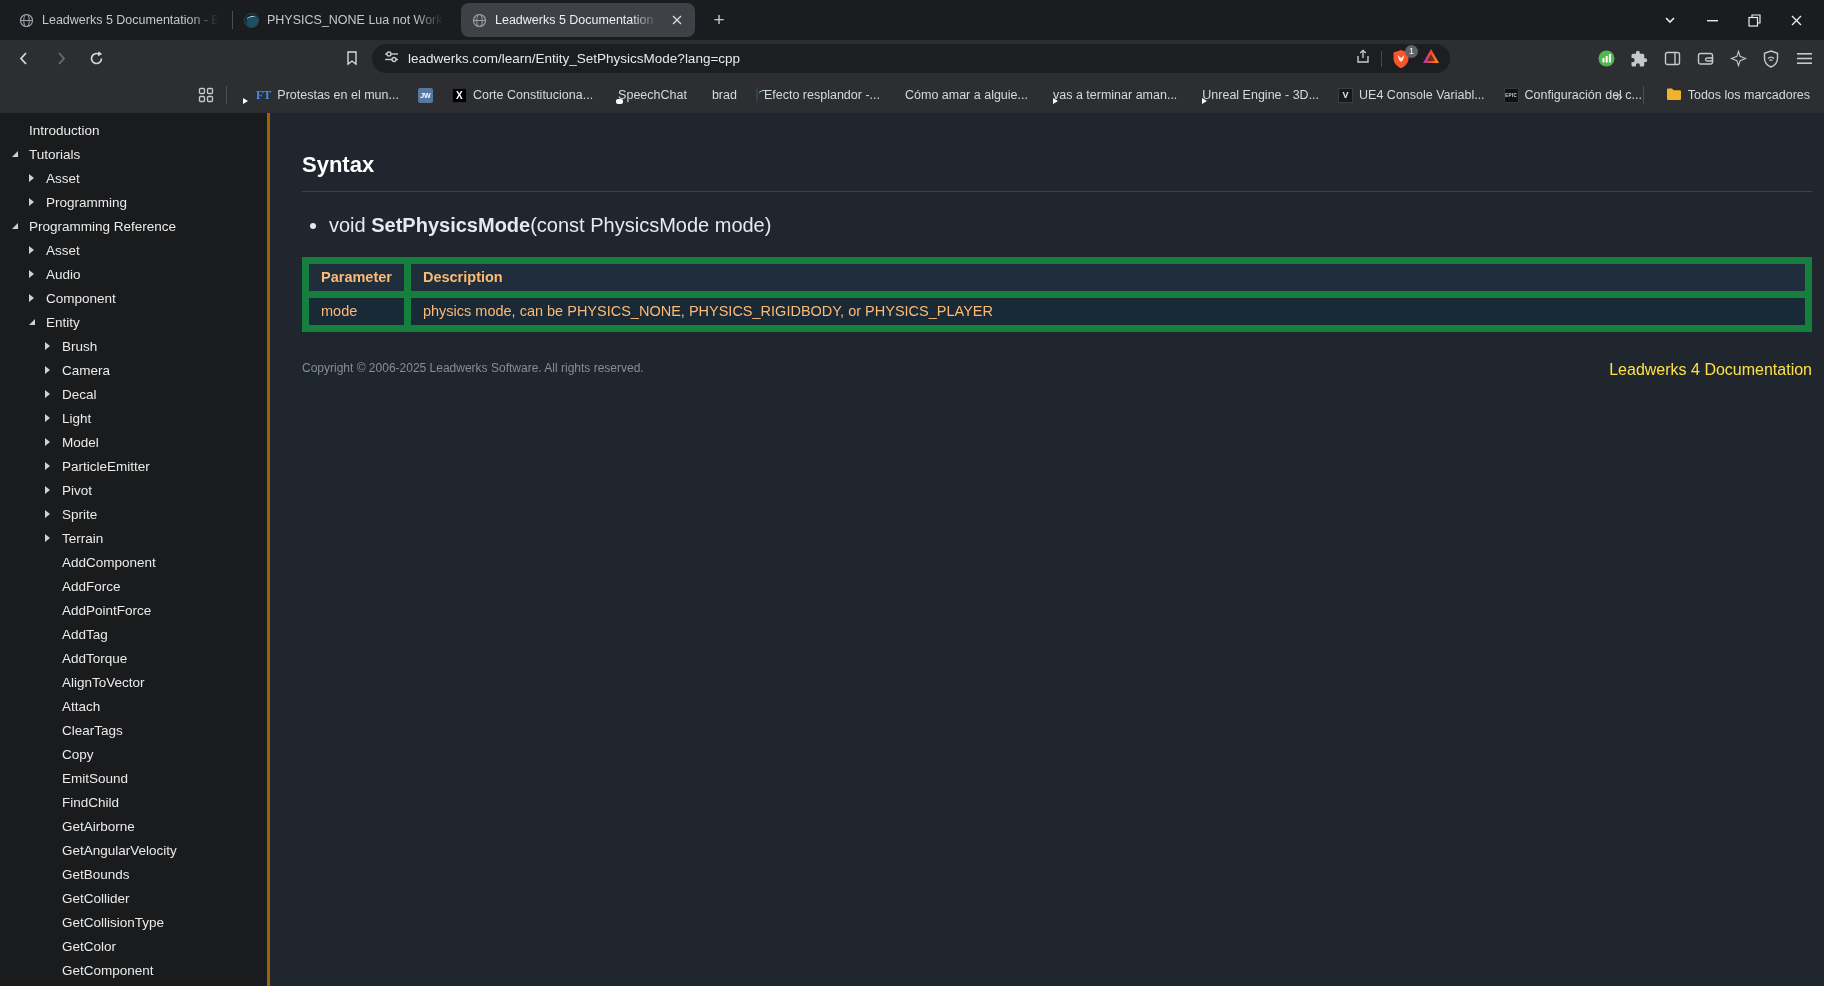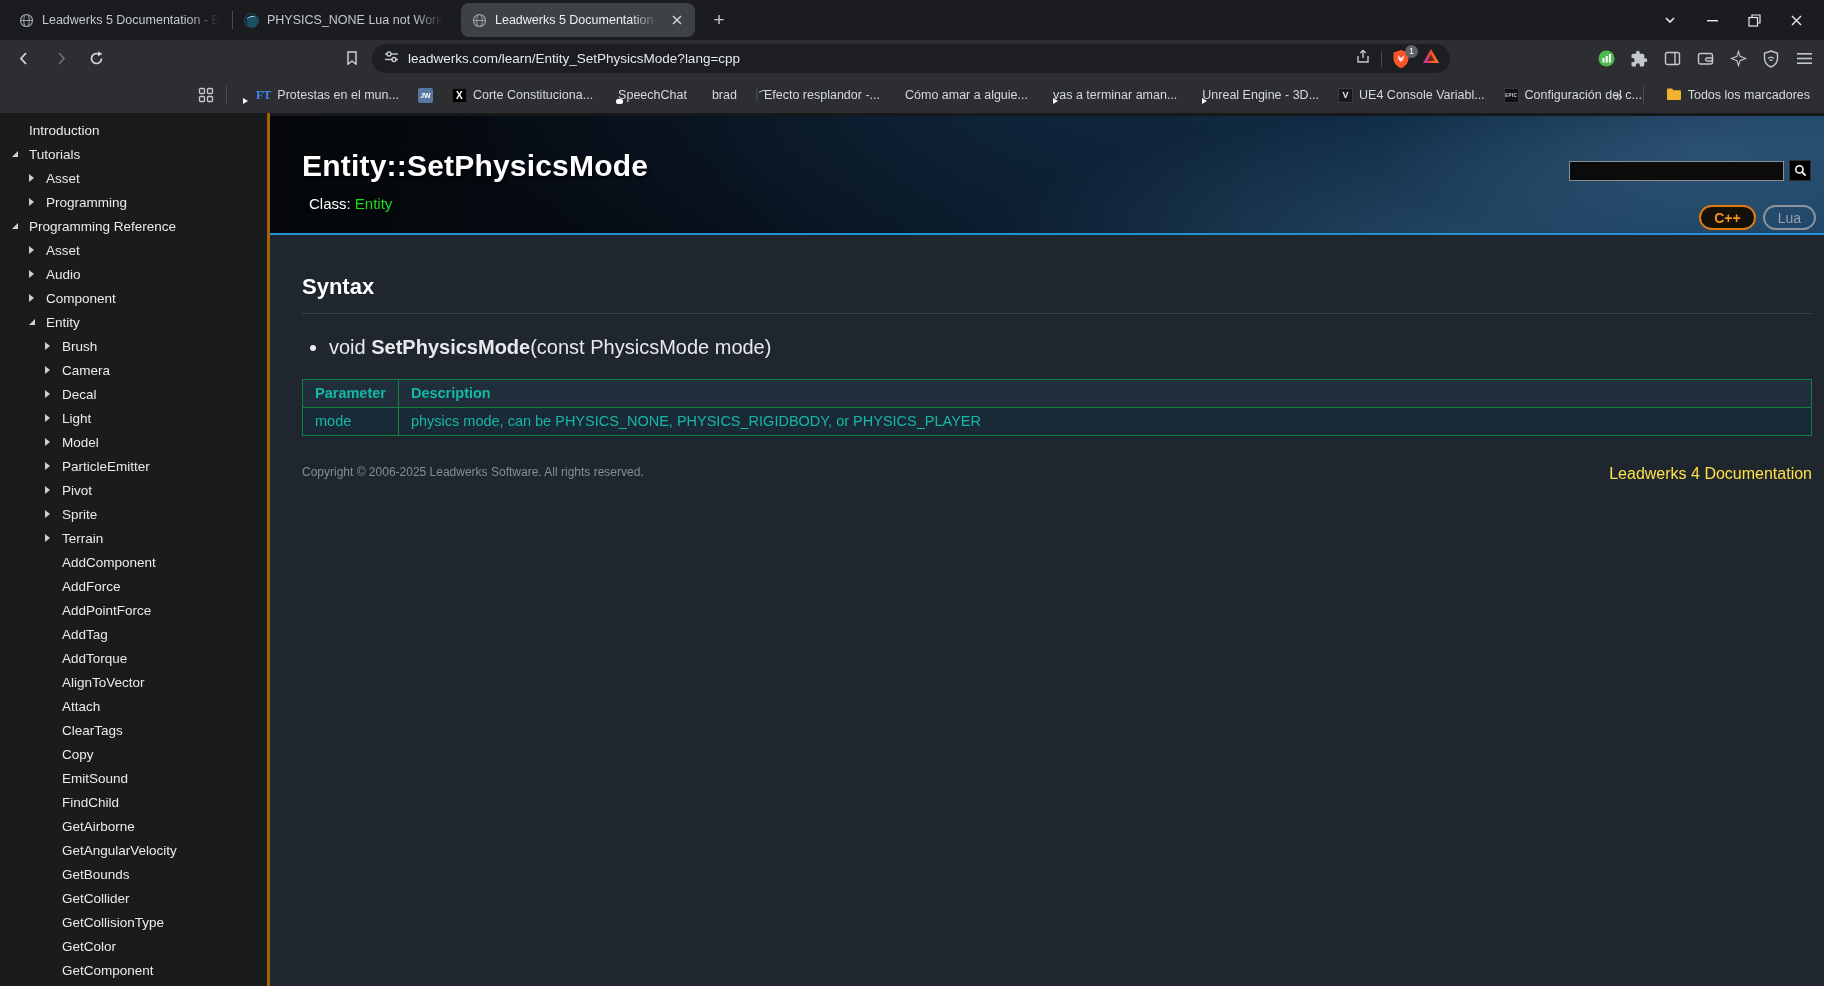--- a/index.html
+++ b/index.html
@@ -123,22 +123,22 @@
 
   .content-body { flex:1; background:#20262d; padding:12px 12px 0 32px; }
   .desc-row { display:flex; justify-content:space-between; align-items:flex-start; }
   .desc-text { font-size:15px; color:#e3e7ea; }
   .edit-link { font-size:13px; color:#8f969e; cursor:pointer; }
   .content-body h2 { margin-top:27px; font-size:22px; font-weight:bold; color:#fff; }
   .content-body hr { border:none; border-top:1px solid #3a424d; margin-top:13px; }
   .syntax-list { margin:22px 0 0 0; padding-left:27px; color:#e6eaee; }
   .syntax-list li { font-size:20px; }
   .params-table { margin-top:20px; width:100%; border-collapse:collapse; font-size:14.5px; }
-  .params-table th, .params-table td { border:1px solid #15803d; text-align:left;
-    padding:5px 12px 6px 12px; color:#14b8a6;margin-left:7px; }
+  .params-table th, .params-table td { border:7px solid #15803d; text-align:left;
+    padding:5px 12px 6px 12px; color:#fdba74;margin-left:7px; }
   .params-table th { background:#202e3c; font-weight:bold; }
   .params-table td { background:#1a2936; }
   .params-table .col-param { width:92px; }
   .page-footer { margin-top:29px; display:flex; justify-content:space-between; }
   .footer-left { font-size:12px; color:#868d95; }
   .footer-right { font-size:16px; color:#fde047; cursor:pointer; }
 </style>
 </head>
 <body>
 
@@ -568,40 +568,20 @@
           <span class="tw"></span>
           <span class="tree-label">GetColor</span>
         </div>
         <div class="tree-item lvl2">
           <span class="tw"></span>
           <span class="tree-label">GetComponent</span>
         </div>
       </div>
 
     <div class="content">
-      <div class="banner">
-        <h1>Entity::SetPhysicsMode</h1>
-        <div class="class-line">
-          <span>Class:</span>
-          <span class="class-link">Entity</span>
-        </div>
-        <div class="doc-search">
-          <input type="text" value="" style="">
-          <span class="doc-search-btn">
-            <svg width="13" height="13" viewBox="0 0 13 13">
-                <circle cx="5.4" cy="5.4" r="3.6" fill="none" stroke="#fff" stroke-width="1.6"></circle>
-                <line x1="8.2" y1="8.2" x2="11.6" y2="11.6" stroke="#fff" stroke-width="1.8"></line>
-              </svg>
-            </span>
-        </div>
-        <div class="lang-btns">
-          <span class="pill pill-cpp">C++</span>
-          <span class="pill pill-lua">Lua</span>
-        </div>
-      </div>
 
       <div class="content-body">
         <h2>Syntax</h2>
         <hr>
         <ul class="syntax-list">
           <li><span>void </span><b>SetPhysicsMode</b><span>(const PhysicsMode mode)</span></li>
         </ul>
         <table class="params-table">
           <thead>
               <tr id="pt-head">

